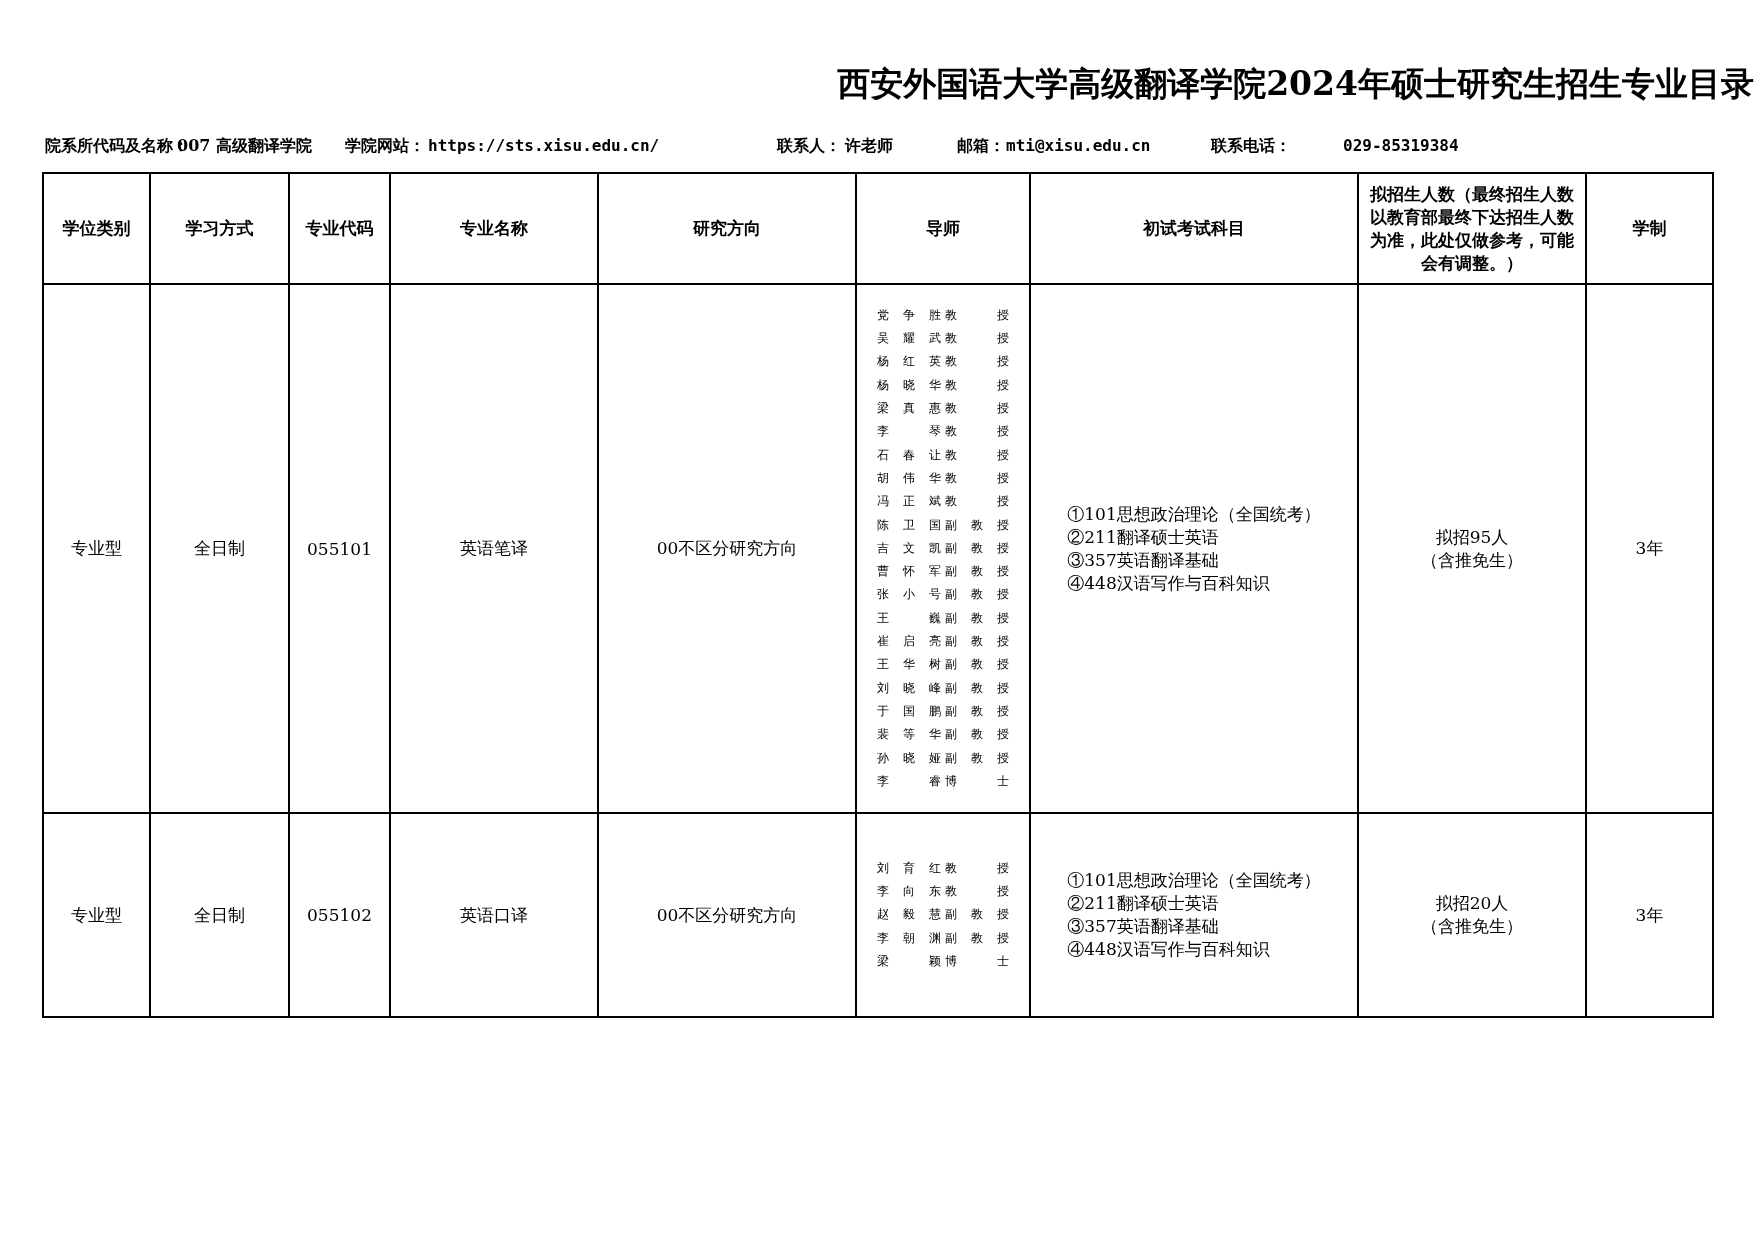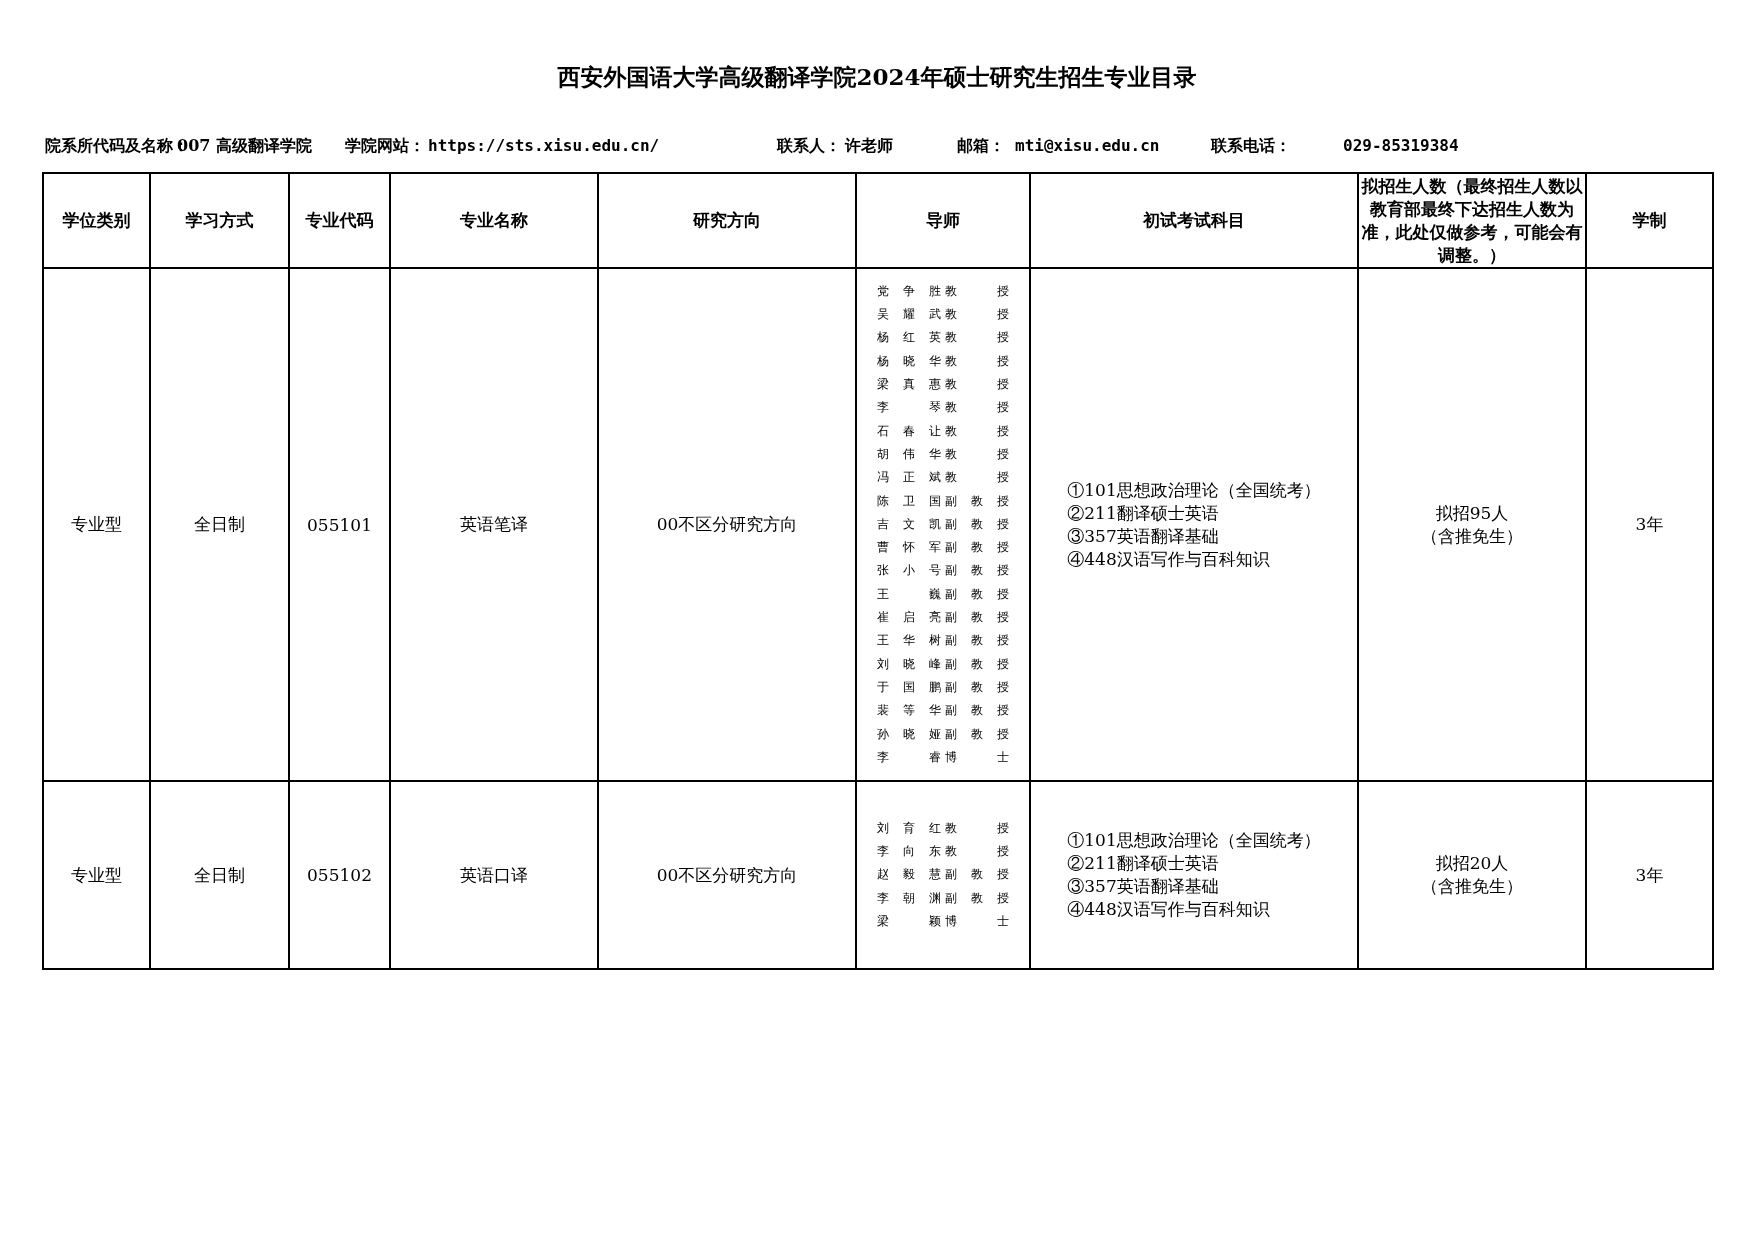--- a/index.html
+++ b/index.html
@@ -1,24 +1,24 @@
 <!DOCTYPE html>
 <html><head>
 <meta charset="utf-8">
 <style>
   html, body { margin:0; padding:0; background:#ffffff; }
   body { width:1754px; height:1240px; position:relative; overflow:hidden;
          font-family:"DejaVu Serif","Liberation Serif",serif; color:#000; }
-  .title { position:absolute; left:0; top:62px; width:1754px; text-align:center;
-           font-size:23px; font-weight:bold; letter-spacing:0px; }
+  .title { position:absolute; left:0; top:62px; width:1754px; text-align:right;
+           font-size:33px; font-weight:bold; letter-spacing:0px; }
   .info { position:absolute; top:136px; left:45px; font-size:16px; font-weight:bold; white-space:nowrap; }
   .info span { position:absolute; top:0; white-space:nowrap; }
   .mono { font-family:"DejaVu Sans Mono","Liberation Mono",monospace; font-weight:bold; }
   table.catalog { position:absolute; left:42px; top:172px; border-collapse:collapse; table-layout:fixed; width:1672px; }
-  table.catalog td, table.catalog th { border:2.5px solid #000; text-align:center; vertical-align:middle; padding:0; }
+  table.catalog td, table.catalog th { border:2.5px solid #000; text-align:center; vertical-align:middle; padding:8px; }
   table.catalog th { font-family:"DejaVu Sans","Liberation Sans",sans-serif; font-weight:bold; font-size:17px; height:93px; }
   th.quota-head { font-size:17px; line-height:23px; padding:0 4px; }
   table.catalog td { font-size:17px; }
   tr.row1 td { height:511px; }
   tr.row2 td { height:186px; }
   .tutors { display:inline-block; text-align:left; font-size:12px; line-height:23.3px; }
   .tutor { display:flex; white-space:nowrap; }
   .tutor .nm { width:64px; display:inline-block; text-align:justify; text-align-last:justify; }
   .tutor .ttl { width:64px; display:inline-block; margin-left:4px; text-align:justify; text-align-last:justify; }
   .subjects { display:inline-block; text-align:left; line-height:23px; font-size:17px; }
@@ -30,21 +30,21 @@
 <div class="title">西安外国语大学高级翻译学院2024年硕士研究生招生专业目录</div>
 
 <div class="info">
   <span style="left:0px;">院系所代码及名称：</span>
   <span class="mono" style="left:132px; font-family:'DejaVu Serif',serif;">007 高级翻译学院</span>
   <span style="left:300px;">学院网站：</span>
   <span class="mono" style="left:383px;">https://sts.xisu.edu.cn/</span>
   <span style="left:732px;">联系人：</span>
   <span style="left:800px;">许老师</span>
   <span style="left:912px;">邮箱：</span>
-  <span class="mono" style="left:961px;margin-left:9px;">mti@xisu.edu.cn</span>
+  <span class="mono" style="left:961px;">mti@xisu.edu.cn</span>
   <span style="left:1166px;">联系电话：</span>
   <span class="mono" style="left:1250px;margin-left:48px;">029-85319384</span>
 </div>
 
 <table class="catalog">
   <colgroup>
     <col style="width:107px">
       <col style="width:139px">
       <col style="width:101px">
       <col style="width:208px">

